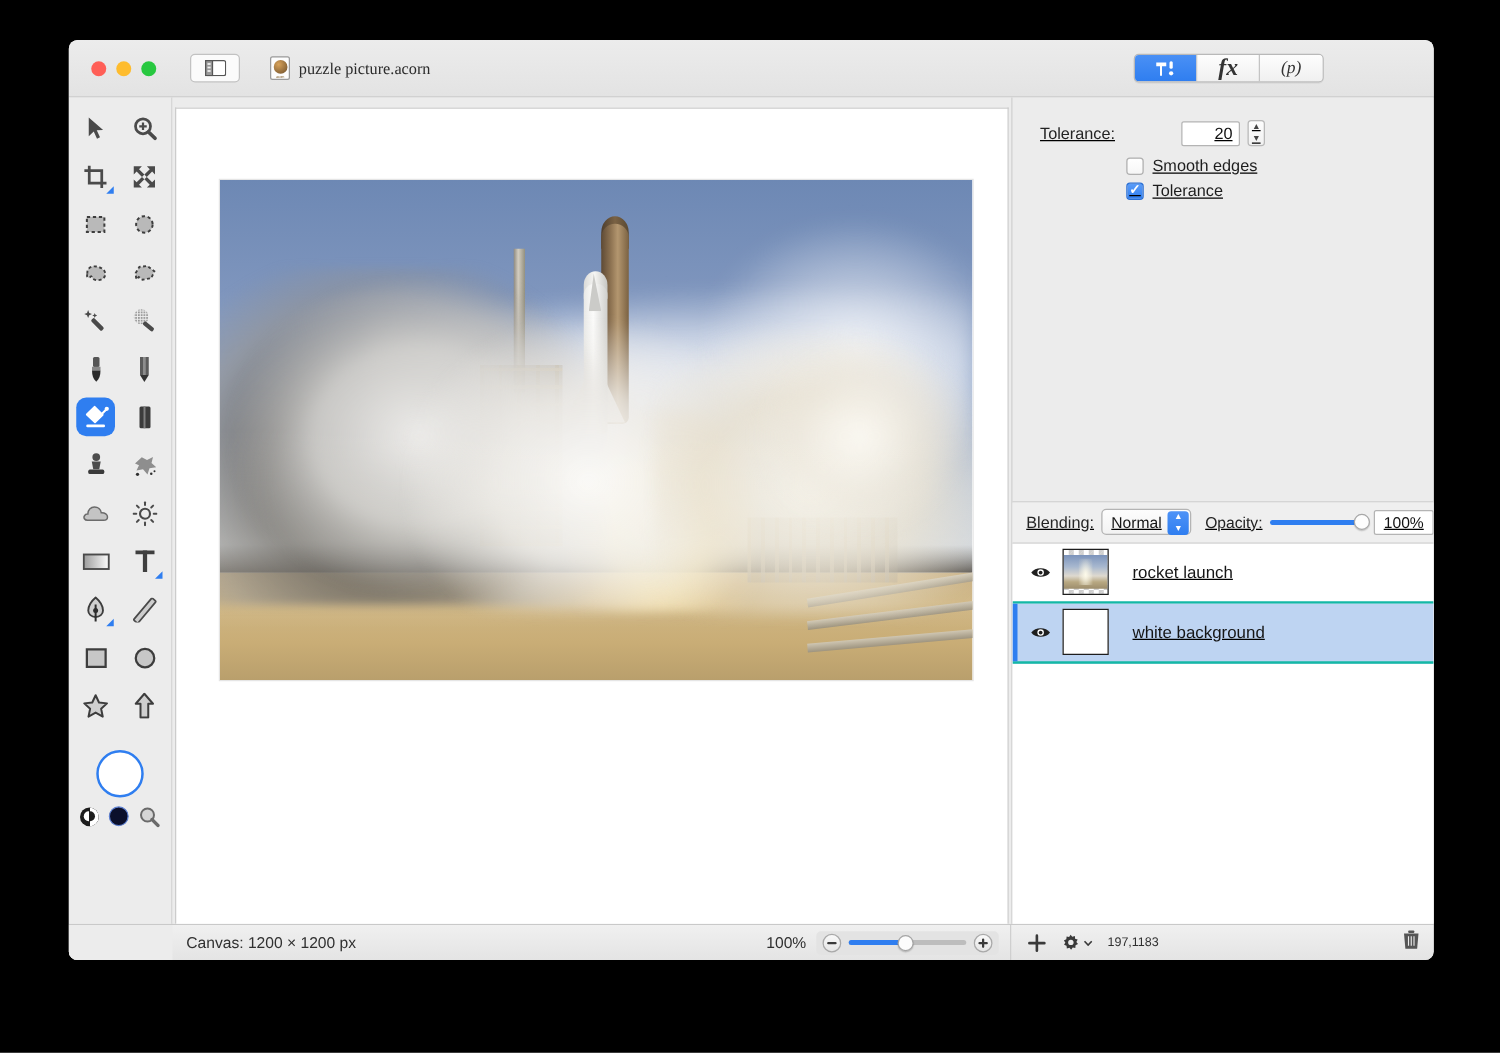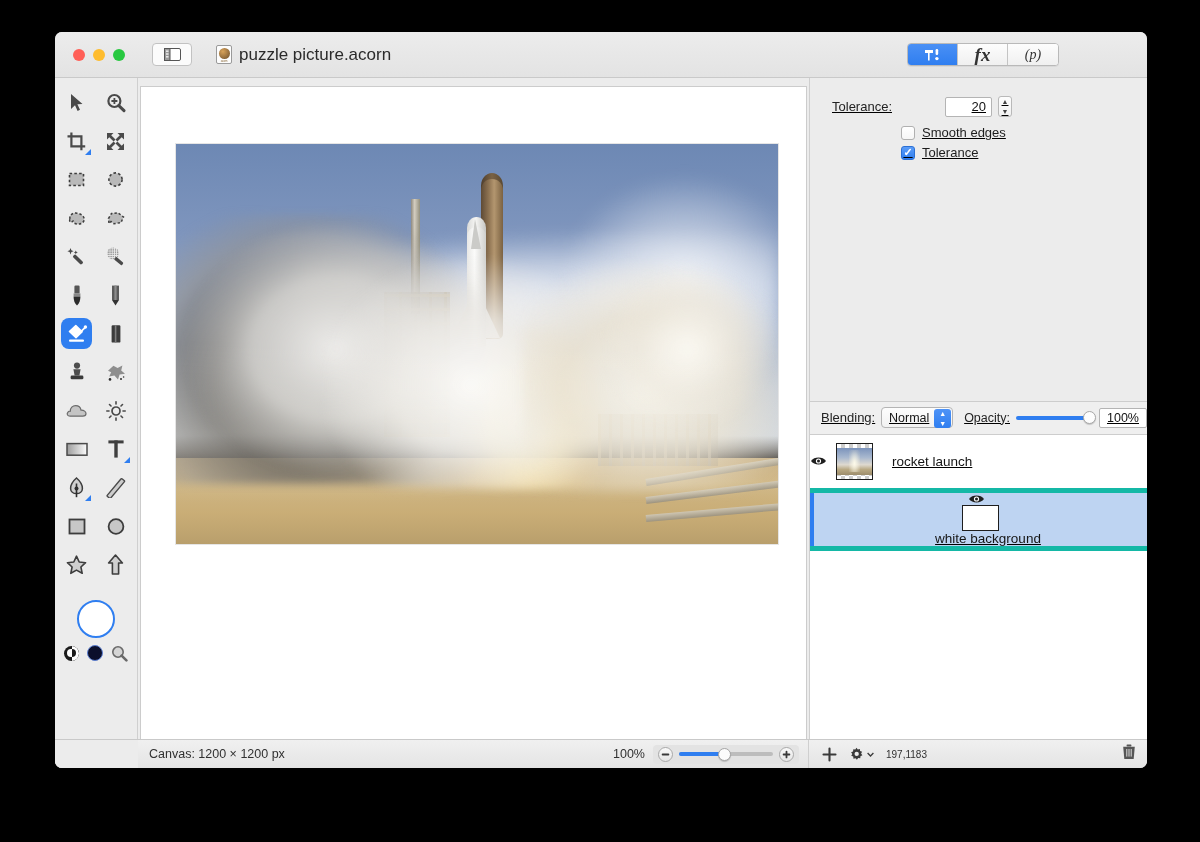--- a/index.html
+++ b/index.html
@@ -59,21 +59,21 @@
     content: "";
     position: absolute; left: 2px; top: 2px;
     width: 11px; height: 11px; border-radius: 50%;
     background: radial-gradient(circle at 35% 32%, #d8a259, #6b4d2a);
   }
   .doc-icon .acornlbl {
     position: absolute; bottom: 0; left: 0; right: 0;
     font-size: 3px; text-align: center; color: #8a6a3a;
     letter-spacing: -0.2px;
   }
-  .doc-title { font-size: 17px; color: #2b2b2b; }
+  .doc-title { font-size: 13px; color: #2b2b2b; font-family: Liberation Serif, serif; }
 
   #segmented {
     position: absolute; right: 88px; top: 11px;
     height: 23px;
     display: flex;
     border: 1px solid #b9b9b9;
     border-radius: 4px;
     overflow: hidden;
     background: #fbfbfb;
     box-shadow: 0 1px 0 rgba(0,0,0,0.05);
@@ -426,27 +426,27 @@
     margin-left: 9px;
     width: 48px; height: 20px;
     background: #fff; border: 1px solid #b4b4b4; border-radius: 2px;
     font-size: 12.5px; color: #111;
     text-align: center; line-height: 18px;
   }
 
   
   #layers { flex: 1; background: #fff; overflow: hidden; }
   .layer-row {
-    height: 58px;
+    height: 48px;
     display: flex; align-items: center;
-    border-bottom: 5px solid #14b8a6;
+    border-bottom: 2px solid #14b8a6;
     position: relative;
-    padding-left: 0;
-  }
-  .layer-row.selected { background: #bed4f2; flex-direction: column; }
+    padding-left: 14px;
+  }
+  .layer-row.selected { background: #bed4f2; }
   .layer-row.selected::before {
     content: "";
     position: absolute; left: 0; top: 0; bottom: 0;
     width: 4px; background: #2f7ef0;
   }
   .eye { width: 22px; display: flex; align-items: center; }
   .layer-thumb {
     width: 37px; height: 37px;
     border: 1px solid #1e1e1e;
     margin-left: 4px;

